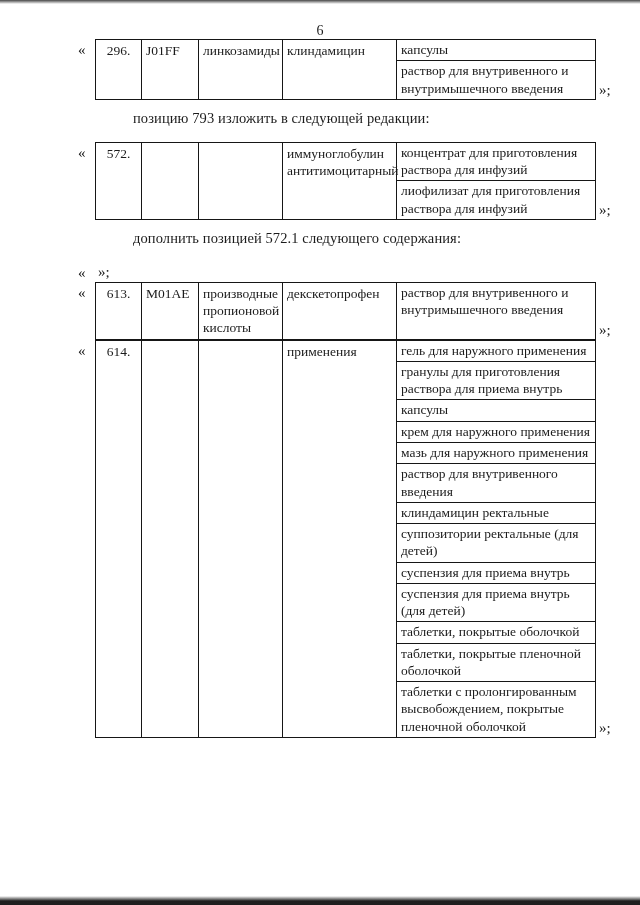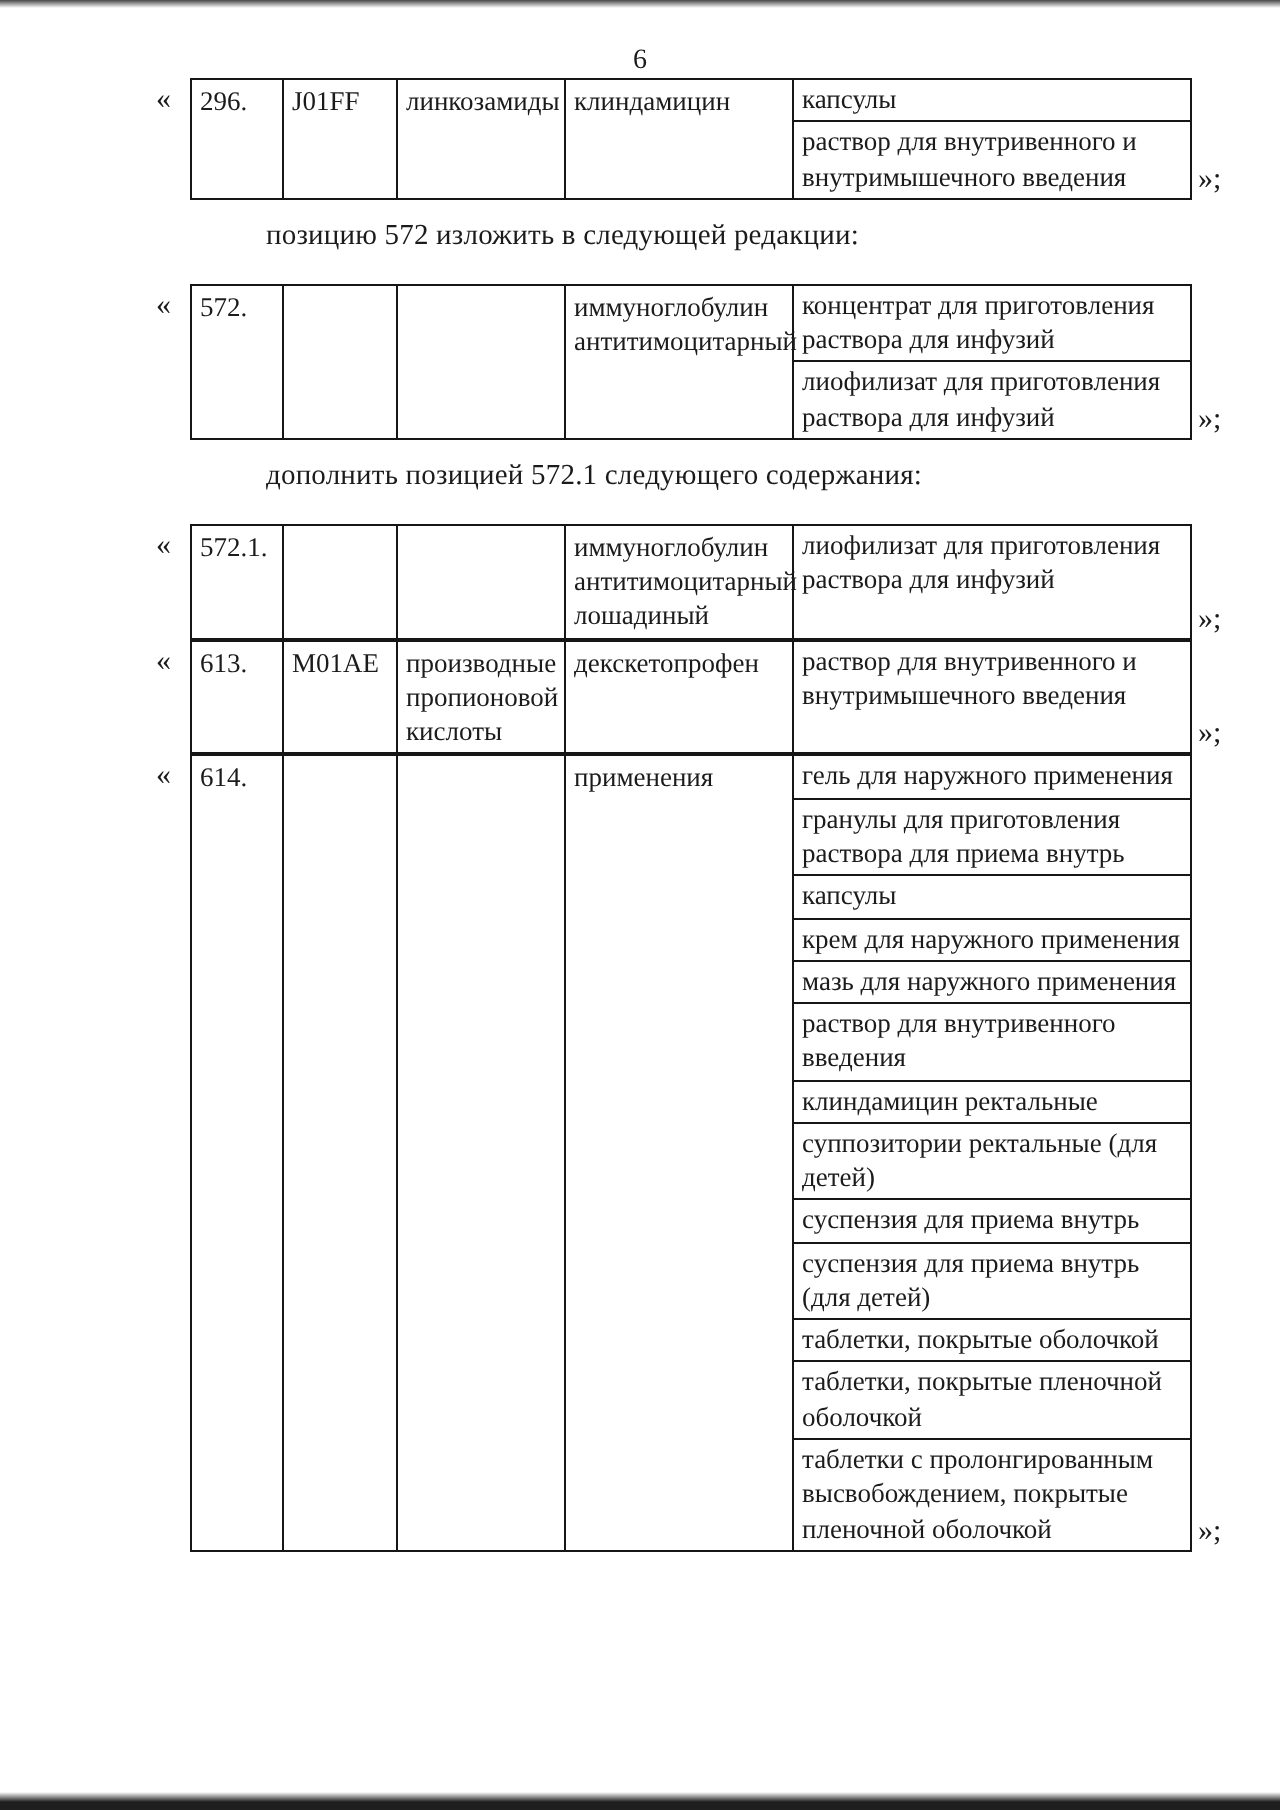--- a/index.html
+++ b/index.html
@@ -58,21 +58,21 @@
   .amend-table col.c1 { width:46px; }
   .amend-table col.c2 { width:57px; }
   .amend-table col.c3 { width:84px; }
   .amend-table col.c4 { width:114px; }
   .amend-table col.c5 { width:199px; }
   .amend-table td {
     border:1.5px solid #161616;
     vertical-align:top;
     padding:2px 4px;
   }
-  .amend-table td.num { }
+  .amend-table td.num { text-align:center; }
   .amend-table td.forms { padding:0;margin-top:27px; }
   .form-item { padding:1px 4px 2px 4px; }
   .form-item + .form-item { border-top:1px solid #161616; }
 </style>
 </head>
 <body>
 
 <div class="page">
   <div class="scan-edge-top"></div>
 
@@ -100,21 +100,21 @@
             <div class="form-item">раствор для внутривенного и внутримышечного введения</div>
           </td>
         </tr>
       </tbody>
         </table>
       <span class="q-close">»;</span>
     </div>
   </div>
 
   <div class="section">
-    <p class="intro">позицию 572 изложить в следующей редакции:</p>
+    <p class="intro">позицию 793 изложить в следующей редакции:</p>
     <div class="table-line">
       <span class="q-open">«</span>
       <table class="amend-table">
         <colgroup>
             <col class="c1">
             <col class="c2">
             <col class="c3">
             <col class="c4">
             <col class="c5">
           </colgroup>
@@ -132,40 +132,20 @@
       </tbody>
         </table>
       <span class="q-close">»;</span>
     </div>
   </div>
 
   <div class="section">
     <p class="intro">дополнить позицией 572.1 следующего содержания:</p>
     <div class="table-line">
       <span class="q-open">«</span>
-      <table class="amend-table">
-        <colgroup>
-            <col class="c1">
-            <col class="c2">
-            <col class="c3">
-            <col class="c4">
-            <col class="c5">
-          </colgroup>
-        <tbody>
-            <tr>
-          <td class="num">572.1.</td>
-          <td></td>
-          <td></td>
-          <td>иммуноглобулин антитимоцитарный лошадиный</td>
-          <td class="forms">
-            <div class="form-item">лиофилизат для приготовления раствора для инфузий</div>
-          </td>
-        </tr>
-      </tbody>
-        </table>
       <span class="q-close">»;</span>
     </div>
   </div>
 
   <div class="section">
     <div class="table-line">
       <span class="q-open">«</span>
       <table class="amend-table">
         <colgroup>
             <col class="c1">

